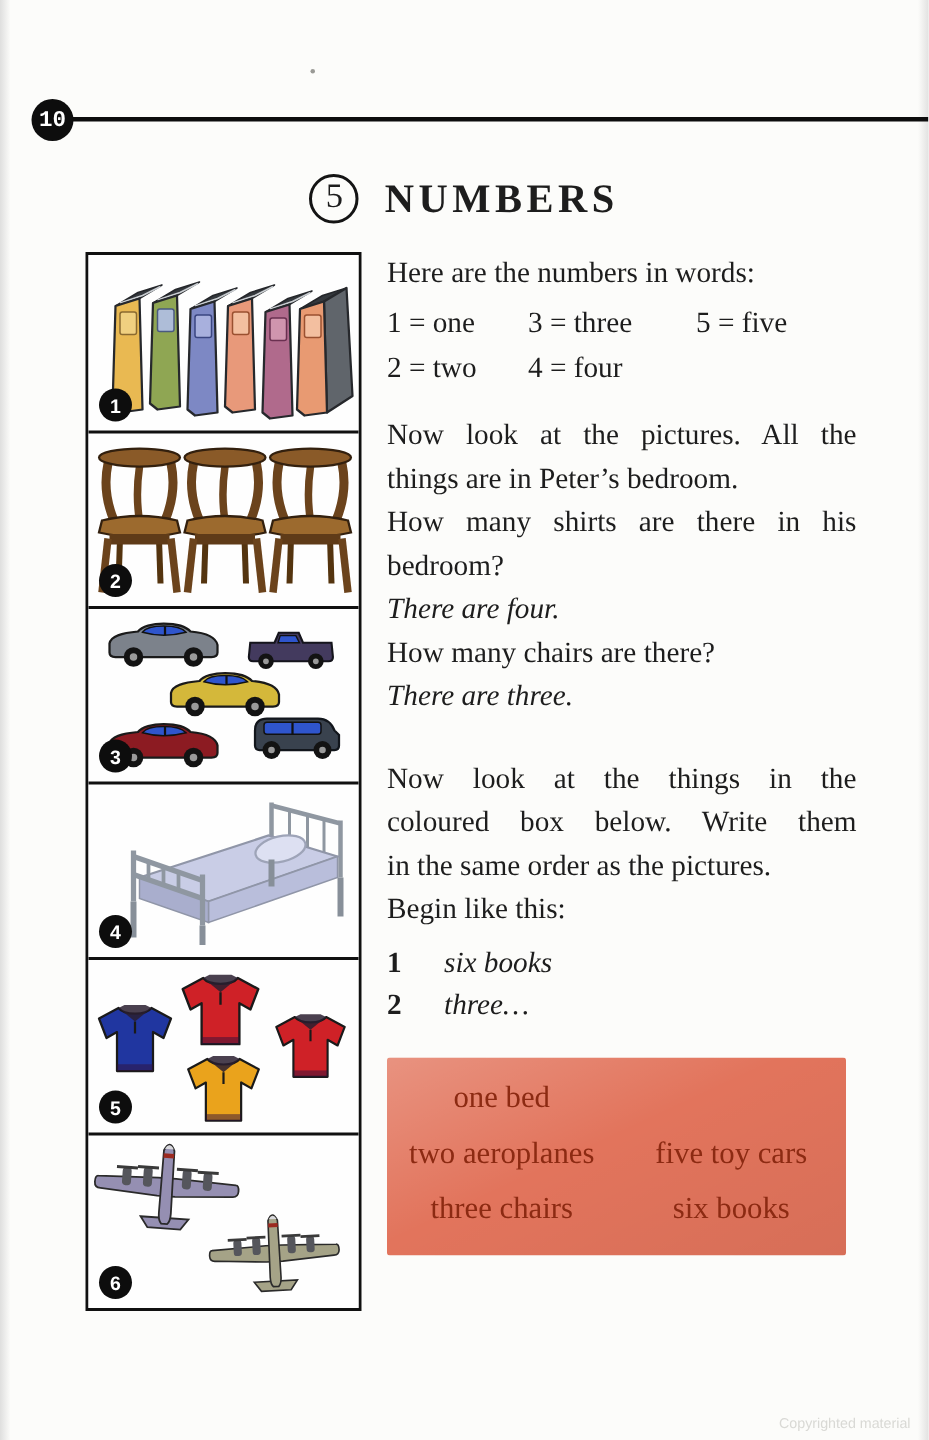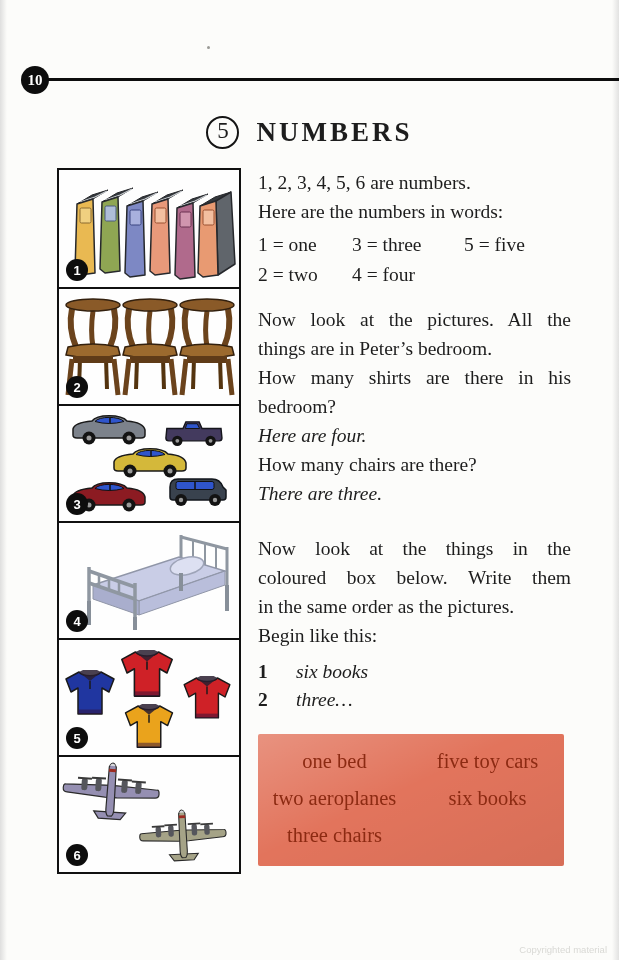--- a/index.html
+++ b/index.html
@@ -14,21 +14,21 @@
   .edge-shade-left { position:absolute; left:0; top:0; bottom:0; width:7px;
     background:linear-gradient(to right, rgba(90,90,95,.18), rgba(0,0,0,0)); }
   .edge-shade-right { position:absolute; right:0; top:0; bottom:0; width:7px;
     background:linear-gradient(to left, rgba(90,90,95,.16), rgba(0,0,0,0)); }
 
   
   .page-badge {
     position:absolute; left:21px; top:66px; width:28px; height:28px; border-radius:50%;
     background: var(--badge-bg, #0d0d0d); color: var(--badge-ink, #ffffff);
     display:flex; align-items:center; justify-content:center;
-    font-family:Liberation Serif, serif; font-size:15px; font-weight:bold; z-index:2;
+    font-family:Liberation Mono, monospace; font-size:15px; font-weight:bold; z-index:2;
   }
   .top-rule { position:absolute; left:46px; top:78px; right:0; height:3px;
     background: var(--badge-bg, #0d0d0d); }
 
   
   .heading { position:absolute; top:112px; left:0; right:0; height:40px;
     display:flex; align-items:center; justify-content:center; gap:17px; }
   .lesson-circle { width:33px; height:33px; border:2px solid #141414; border-radius:50%;
     display:flex; align-items:center; justify-content:center; font-size:23px; padding-bottom:2px; }
   .heading-title { font-size:27px; font-weight:bold; letter-spacing:3px; }
@@ -58,21 +58,21 @@
 
   .examples { margin-top:8px; line-height:28px; }
   .example { display:flex; }
   .example .n { font-weight:bold; width:38px; }
   .example .t { font-style:italic; }
 
   .word-box {
     margin-top:20px; width:306px; border-radius:2px;
     background: var(--box-bg, #e2745c);
     background-image: linear-gradient(155deg, rgba(255,255,255,.22), rgba(255,255,255,0) 45%, rgba(0,0,0,.05));
-    padding:9px 0 12px; display:flex;
+    padding:9px 0 12px; display:flex;align-items:flex-end;
   }
   .word-col { flex:1; text-align:center; font-size:20.5px; line-height:37px;
     color: var(--box-ink, #8c2a12); }
 
   .watermark { position:absolute; right:12px; bottom:5px;
     font-family:"Liberation Sans", sans-serif; font-size:9.5px; color:#d9d9d5; }
 
   .dot-artifact { position:absolute; left:207px; top:46px; width:3px; height:3px;
     border-radius:50%; background:#9a9a96; }
 </style>
@@ -275,38 +275,37 @@
           </defs>
           <use href="#plane" transform="translate(52,36) rotate(4)" color="#958fb2"></use>
           <use href="#plane" transform="translate(124,80) scale(0.9) rotate(-3)" color="#a5a387"></use>
         </svg>
         <div class="cell-badge">6</div>
       </div>
     </div>
 
     <div class="text-col">
       <div>
-        <div>1, 2, 3, 4, 5, 6 are numbers.</div>
         <div>Here are the numbers in words:</div>
       </div>
 
       <div class="numtable">
         <div>1 = one</div>
         <div>3 = three</div>
         <div>5 = five</div>
         <div>2 = two</div>
         <div>4 = four</div>
       </div>
 
       <div class="para">
         <div class="jline">Now look at the pictures. All the</div>
         <div>things are in Peter’s bedroom.</div>
         <div class="jline">How many shirts are there in his</div>
         <div>bedroom?</div>
-        <div class="iline">Here are four.</div>
+        <div class="iline">There are four.</div>
         <div>How many chairs are there?</div>
         <div class="iline">There are three.</div>
       </div>
 
       <div class="para2">
         <div class="jline">Now look at the things in the</div>
         <div class="jline">coloured box below. Write them</div>
         <div>in the same order as the pictures.</div>
         <div>Begin like this:</div>
       </div>

